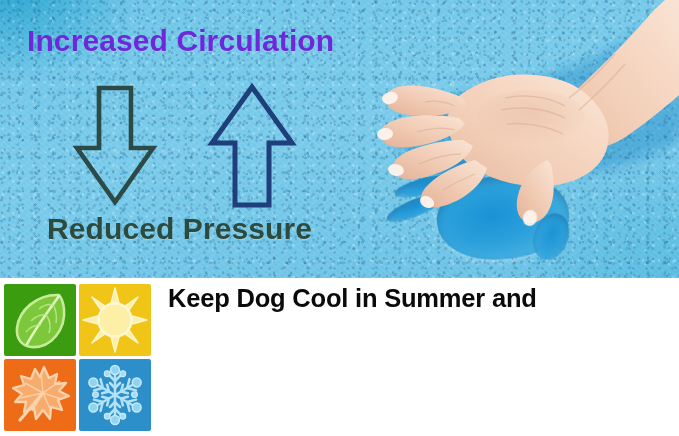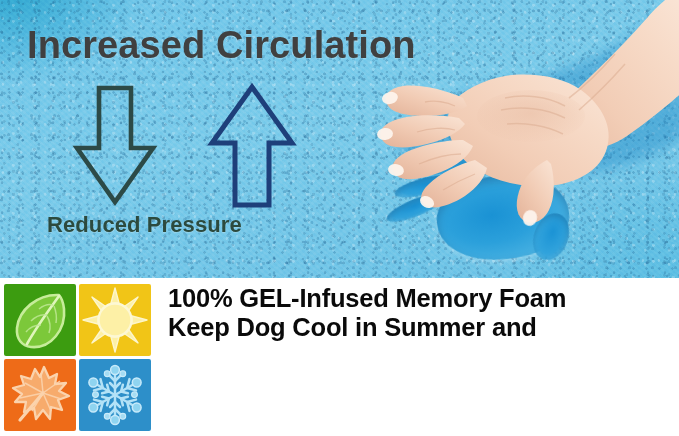--- a/index.html
+++ b/index.html
@@ -75,28 +75,28 @@
   .foam-heading {
     position: absolute;
     font-weight: bold;
     letter-spacing: .1px;
     white-space: nowrap;
     user-select: none;
   }
   #heading-circulation {
     left: 27px;
     top: 24px;
-    font-size: 38px;
-    color: #404040;
+    font-size: 30px;
+    color: #6d28d9;
     text-shadow: 0 1px 1px rgba(255,255,255,.22);
   }
   #heading-pressure {
     left: 47px;
     top: 212px;
-    font-size: 22px;
+    font-size: 30px;
     color: #2c4a3e;
     text-shadow: 0 1px 1px rgba(255,255,255,.22);
   }
 
   
   .arrow-svg {
     position: absolute;
     overflow: visible;
   }
   #arrow-down-wrap { left: 72px;  top: 84px; }
@@ -421,17 +421,16 @@
             <circle cx="55.5" cy="35.6" r="2.9"></circle>
             <circle cx="16.5" cy="35.6" r="2.9"></circle>
             <circle cx="28.2" cy="57.3" r="2.9"></circle>
             <circle cx="43.8" cy="57.3" r="2.9"></circle>
           </g>
         </svg>
       </div>
     </div>
 
     <div id="feature-text">
-      <span class="line">100% GEL-Infused Memory Foam</span>
       <span class="line">Keep Dog Cool in Summer and</span>
     </div>
   </div>
 </div>
 
 </body></html>

